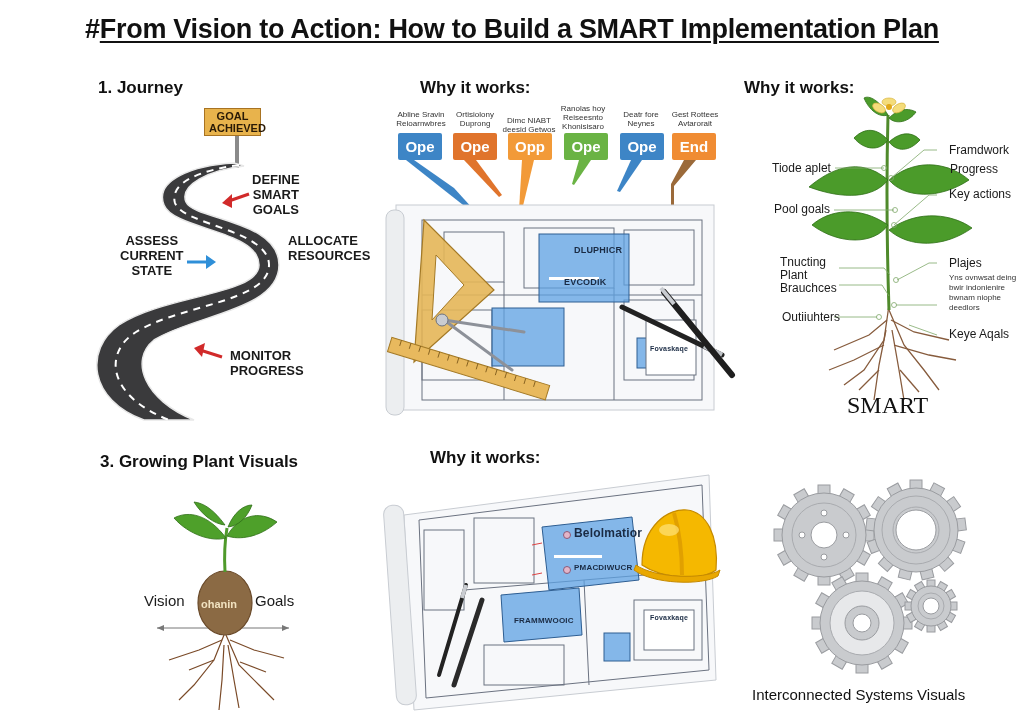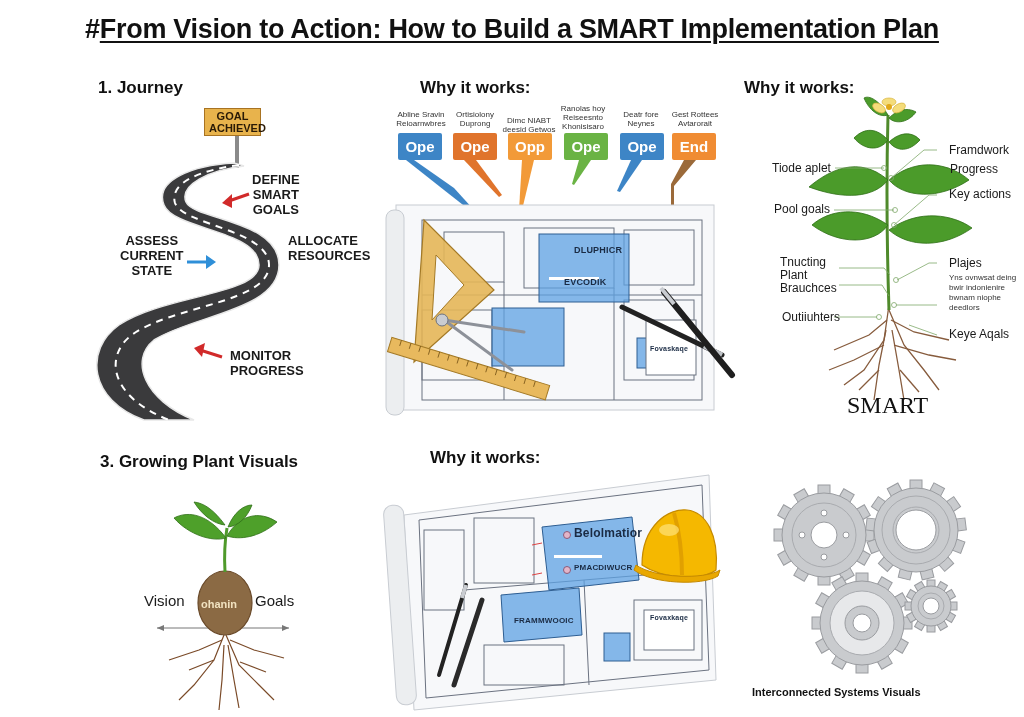--- a/index.html
+++ b/index.html
@@ -27,21 +27,21 @@
   }
 
   .sign {
     position: absolute; background: #e8b34c; border: 1px solid #a87322; color: #2a1a06; font-size: 11px;
     font-weight: bold; text-align: center; line-height: 12px; padding: 1px 4px;
   }
 
   .bp-label { position: absolute; font-size: 9px; font-weight: bold; color: #1a2b44; white-space: nowrap; letter-spacing: 0.2px; }
 
   .bmart { position: absolute; font-family: "Liberation Serif", "DejaVu Serif", serif; font-size: 24px; color: #111; }
-  .caption-bottom { position: absolute; font-size: 11px; font-weight: bold; white-space: nowrap; }
+  .caption-bottom { position: absolute; font-size: 15px; font-weight: normal; white-space: nowrap; }
   svg { position: absolute; overflow: visible; }
 </style>
 </head>
 <body>
 
 <div class="title">
   <span class="hash">#</span><span class="txt">From Vision to Action: How to Build a SMART Implementation Plan</span>
 </div>
 
 <div class="panel" style="left:0;top:70px;width:340px;height:360px;">

